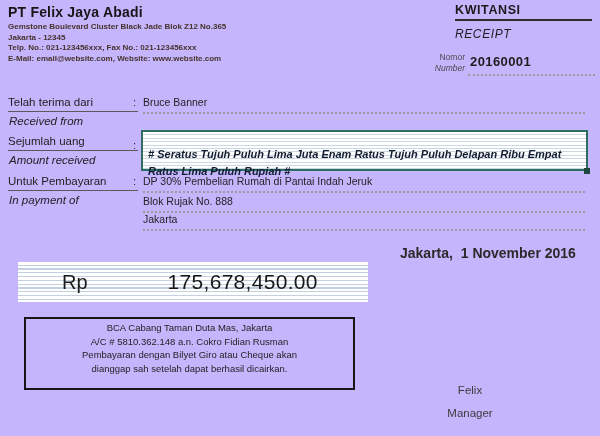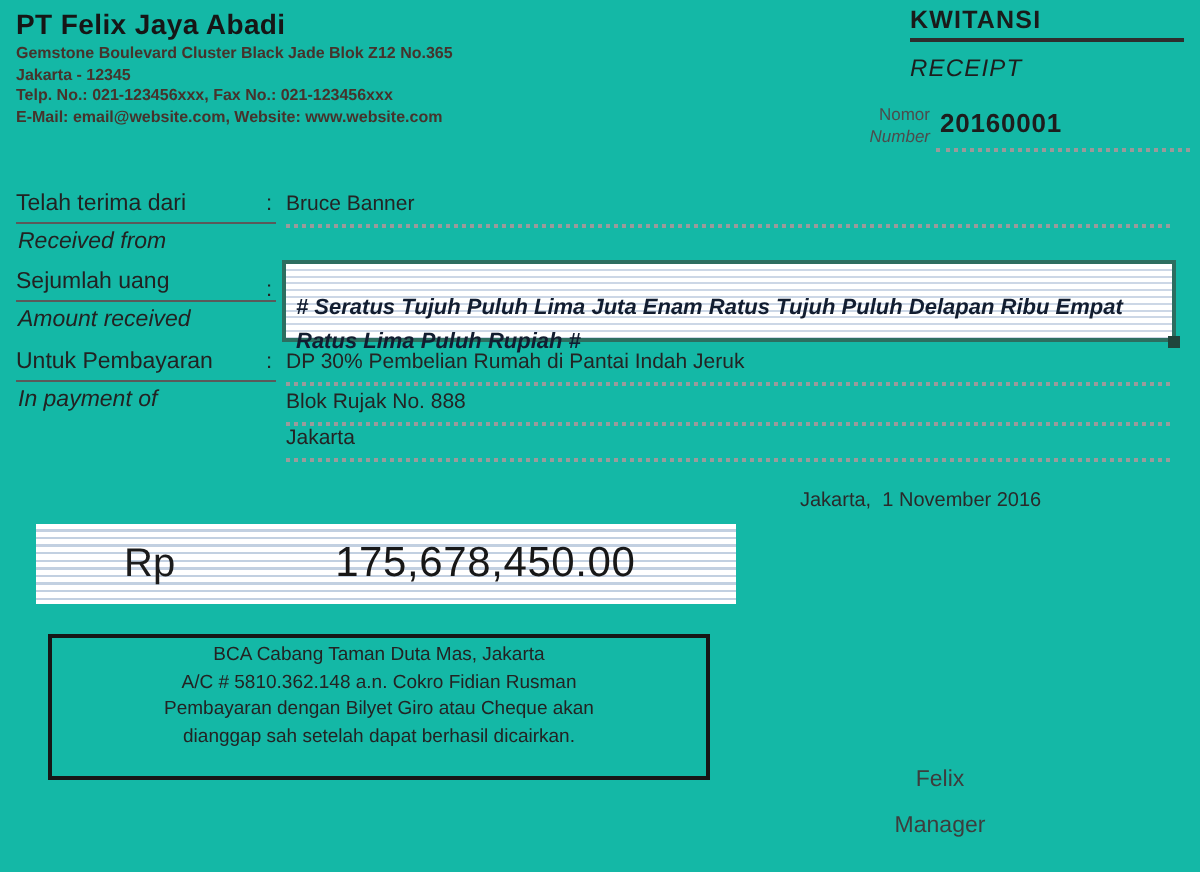--- a/index.html
+++ b/index.html
@@ -1,20 +1,20 @@
 <!DOCTYPE html>
 <html><head>
 <meta charset="utf-8">
 <style>
   * { margin:0; padding:0; box-sizing:border-box; }
   html,body { background:#ffffff; }
   body { font-family:"Liberation Sans", sans-serif; }
   #receipt {
     position:relative; width:600px; height:436px;
-    background:#14b8a6; overflow:hidden; color:#1d1d1d;
+    background:#c4b5fd; overflow:hidden; color:#1d1d1d;
   }
   
   .company { position:absolute; left:8px; top:4px; }
   .company-name { font-size:14px; font-weight:700; color:#161616; letter-spacing:.2px; }
   .company-address { margin-top:2px; font-size:8px; font-weight:700; color:#46332c; line-height:10.5px; }
   .title-block { position:absolute; left:455px; top:3px; width:137px; }
   .title-id { font-size:12.5px; font-weight:700; letter-spacing:.6px; color:#1a1a1a;
               padding-bottom:2px; border-bottom:2px solid #2e2e2e; }
   .title-en { margin-top:6px; font-size:12px; font-weight:400; font-style:italic; letter-spacing:.6px; }
   .number-labels { position:absolute; left:415px; top:52px; width:50px; text-align:right;
@@ -30,22 +30,22 @@
   .colon { position:absolute; left:133px; font-size:11px; color:#222; }
   .fvalue { position:absolute; left:143px; width:442px; font-size:10.5px; color:#242424;
             padding-bottom:4px; border-bottom:2px dotted #9b9b9b; }
   
   .striped { background:repeating-linear-gradient(180deg,#ffffff 0px,#ffffff 2.4px,#ccd7e6 2.4px,#ccd7e6 3.4px); }
   .amount-box { position:absolute; left:141px; top:130px; width:447px; height:41px;
                 border:2px solid #2d6e60; padding:14px 5px;
                 font-size:11px; font-weight:700; font-style:italic; color:#121d30; line-height:17px; }
   .handle { position:absolute; right:-4px; bottom:-5px; width:6px; height:6px; background:#20453c; }
   
-  .date-line { position:absolute; left:400px; top:245px; width:180px; font-size:10px;
-               color:#2a2a2a; white-space:pre; }
+  .date-line { position:absolute; left:400px; top:245px; width:180px; font-size:14px;
+               color:#2a2a2a; white-space:pre;font-weight:bold; }
   .rp-box { position:absolute; left:18px; top:262px; width:350px; height:40px;
             background:repeating-linear-gradient(180deg,#ffffff 0px,#ffffff 2.6px,#c2d0e1 2.6px,#c2d0e1 3.8px);
             display:flex; align-items:center; }
   .rp { font-size:20px; font-weight:400; color:#1b1b1b; margin-left:44px; }
   .rp-amount { font-size:21px; color:#171717; margin-left:80px; letter-spacing:.3px; }
   
   .bank-box { position:absolute; left:24px; top:317px; width:331px; height:73px;
               border:2px solid #161616; text-align:center; font-size:9.5px; color:#232323;
               line-height:13.6px; padding-top:2px; }
   

